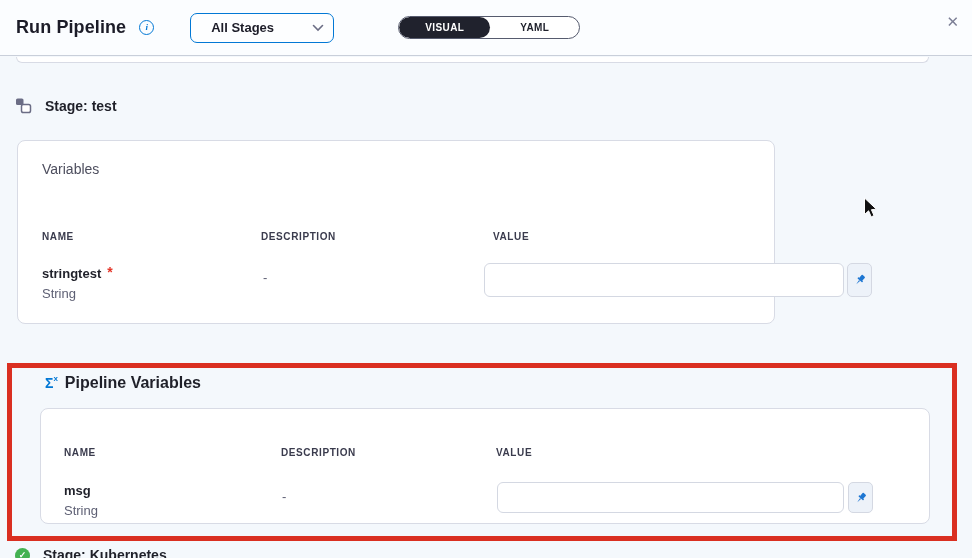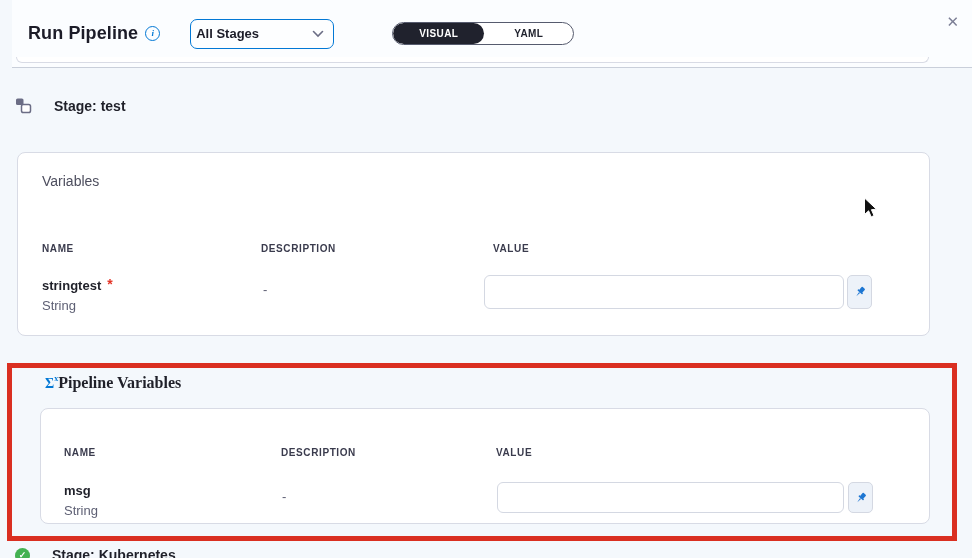--- a/index.html
+++ b/index.html
@@ -5,36 +5,36 @@
   html,body{margin:0;padding:0;background:#e9edf2;}
   .modal{
     position:relative;width:972px;height:558px;overflow:hidden;
     background:#f4f8fc;font-family:"Liberation Sans",sans-serif;
     -webkit-font-smoothing:antialiased;
   }
   .abs{position:absolute;}
 
   
   .hdr{
-    position:absolute;top:0;left:12px;right:0;height:68px;background:#fbfdff;
+    position:absolute;top:0;left:0;right:0;height:56px;background:#fbfdff;
     border-bottom:1px solid #c9cfda;display:flex;align-items:center;
-    padding:0 16px;box-sizing:border-box;
+    padding:0 16px;box-sizing:border-box;gap:6px;
   }
   .hdr-title{font-size:18px;font-weight:700;color:#1c1c28;letter-spacing:.1px;}
   .info-icon{
     width:13px;height:13px;border:1.5px solid #0278d5;border-radius:50%;
     color:#0278d5;font-size:9px;line-height:13px;text-align:center;
     font-family:"Liberation Serif",serif;font-style:italic;font-weight:700;
     margin-left:7px;cursor:pointer;
   }
   .stage-select{
     margin-left:30px;width:144px;height:30px;box-sizing:border-box;
     border:1.5px solid #0278d5;border-radius:7px;background:#fdfeff;
     display:flex;align-items:center;justify-content:space-between;
-    padding:0 9px 0 5px;cursor:pointer;
+    padding:0 9px 0 20px;cursor:pointer;
   }
   .stage-select-value{font-size:13px;font-weight:700;color:#1c1c28;}
   .view-toggle{
     margin-left:58px;height:21px;border:1px solid #565b6e;border-radius:12px;
     background:#fff;display:flex;align-items:stretch;overflow:hidden;
   }
   .seg{font-size:10px;font-weight:700;letter-spacing:.4px;line-height:21px;cursor:pointer;}
   .seg-visual{background:#20222d;color:#fff;border-radius:12px;padding:0 26px;}
   .seg-yaml{color:#20222d;padding:0 30px;}
   .close-btn{
@@ -43,21 +43,21 @@
   }
 
   
   .partial-card{
     left:16px;top:57px;width:913px;height:6px;background:#fff;
     border:1px solid #d8dbe5;border-top:none;border-radius:0 0 8px 8px;
     box-sizing:border-box;
   }
 
   
-  .stage-row{display:flex;align-items:center;gap:22px;}
+  .stage-row{display:flex;align-items:center;gap:13px;}
   .stage-label{font-size:14px;font-weight:700;color:#1f2029;}
 
   
   .card{
     background:#fff;border:1px solid #d8dbe5;border-radius:8px;
     box-sizing:border-box;
   }
   .card-title{font-size:14px;font-weight:500;color:#4d4e5e;}
   .col-hdr{
     font-size:10px;font-weight:700;letter-spacing:.6px;color:#3a3b4d;
@@ -74,21 +74,21 @@
     box-sizing:border-box;border:1px solid #d4d8e2;border-radius:5px;
     background:#edf2f9;display:flex;align-items:center;justify-content:center;
     cursor:pointer;
   }
 
   
   .highlight-box{
     left:7px;top:363px;width:950px;height:178px;box-sizing:border-box;
     border:5px solid #da2f21;
   }
-  .pv-head{display:flex;align-items:center;font-family:Liberation Serif, serif;}
+  .pv-head{display:flex;align-items:center;gap:7px;}
   .sigma-icon{color:#0278d5;font-size:14px;font-weight:700;line-height:1;}
   .sigma-icon sup{font-size:8px;position:relative;top:-1px;}
   .pv-title{font-size:16px;font-weight:700;color:#1f2029;}
 
   
   .check-circle{
     width:15px;height:15px;border-radius:50%;background:#44b152;color:#fff;
     font-size:9px;font-weight:700;line-height:15px;text-align:center;
   }
 </style>
@@ -119,21 +119,21 @@
   <div class="abs partial-card"></div>
 
   <div class="abs stage-row" style="left:15px;top:97px;">
     <svg width="17" height="17" viewBox="0 0 17 17">
       <rect x="1" y="1.5" width="7.5" height="6.5" rx="1.6" fill="#6b6d85"></rect>
       <rect x="6.5" y="7.5" width="9" height="8" rx="1.8" fill="#ffffff" stroke="#6b6d85" stroke-width="1.5"></rect>
     </svg>
     <span class="stage-label">Stage: test</span>
   </div>
 
-  <div class="abs card" style="left:17px;top:152px;width:913px;height:184px;text-decoration:underline;">
+  <div class="abs card" style="left:17px;top:140px;width:758px;height:184px;text-decoration:underline;">
     <span class="abs card-title" style="left:24px;top:20px;">Variables</span>
 
     <span class="abs col-hdr" style="left:24px;top:90px;">NAME</span>
     <span class="abs col-hdr" style="left:243px;top:90px;">DESCRIPTION</span>
     <span class="abs col-hdr" style="left:475px;top:90px;">VALUE</span>
 
     <div class="abs" style="left:24px;top:123px;">
       <span class="var-name">stringtest</span><span class="req">*</span>
       <div class="var-type" style="margin-top:4px;">String</div>
     </div>

